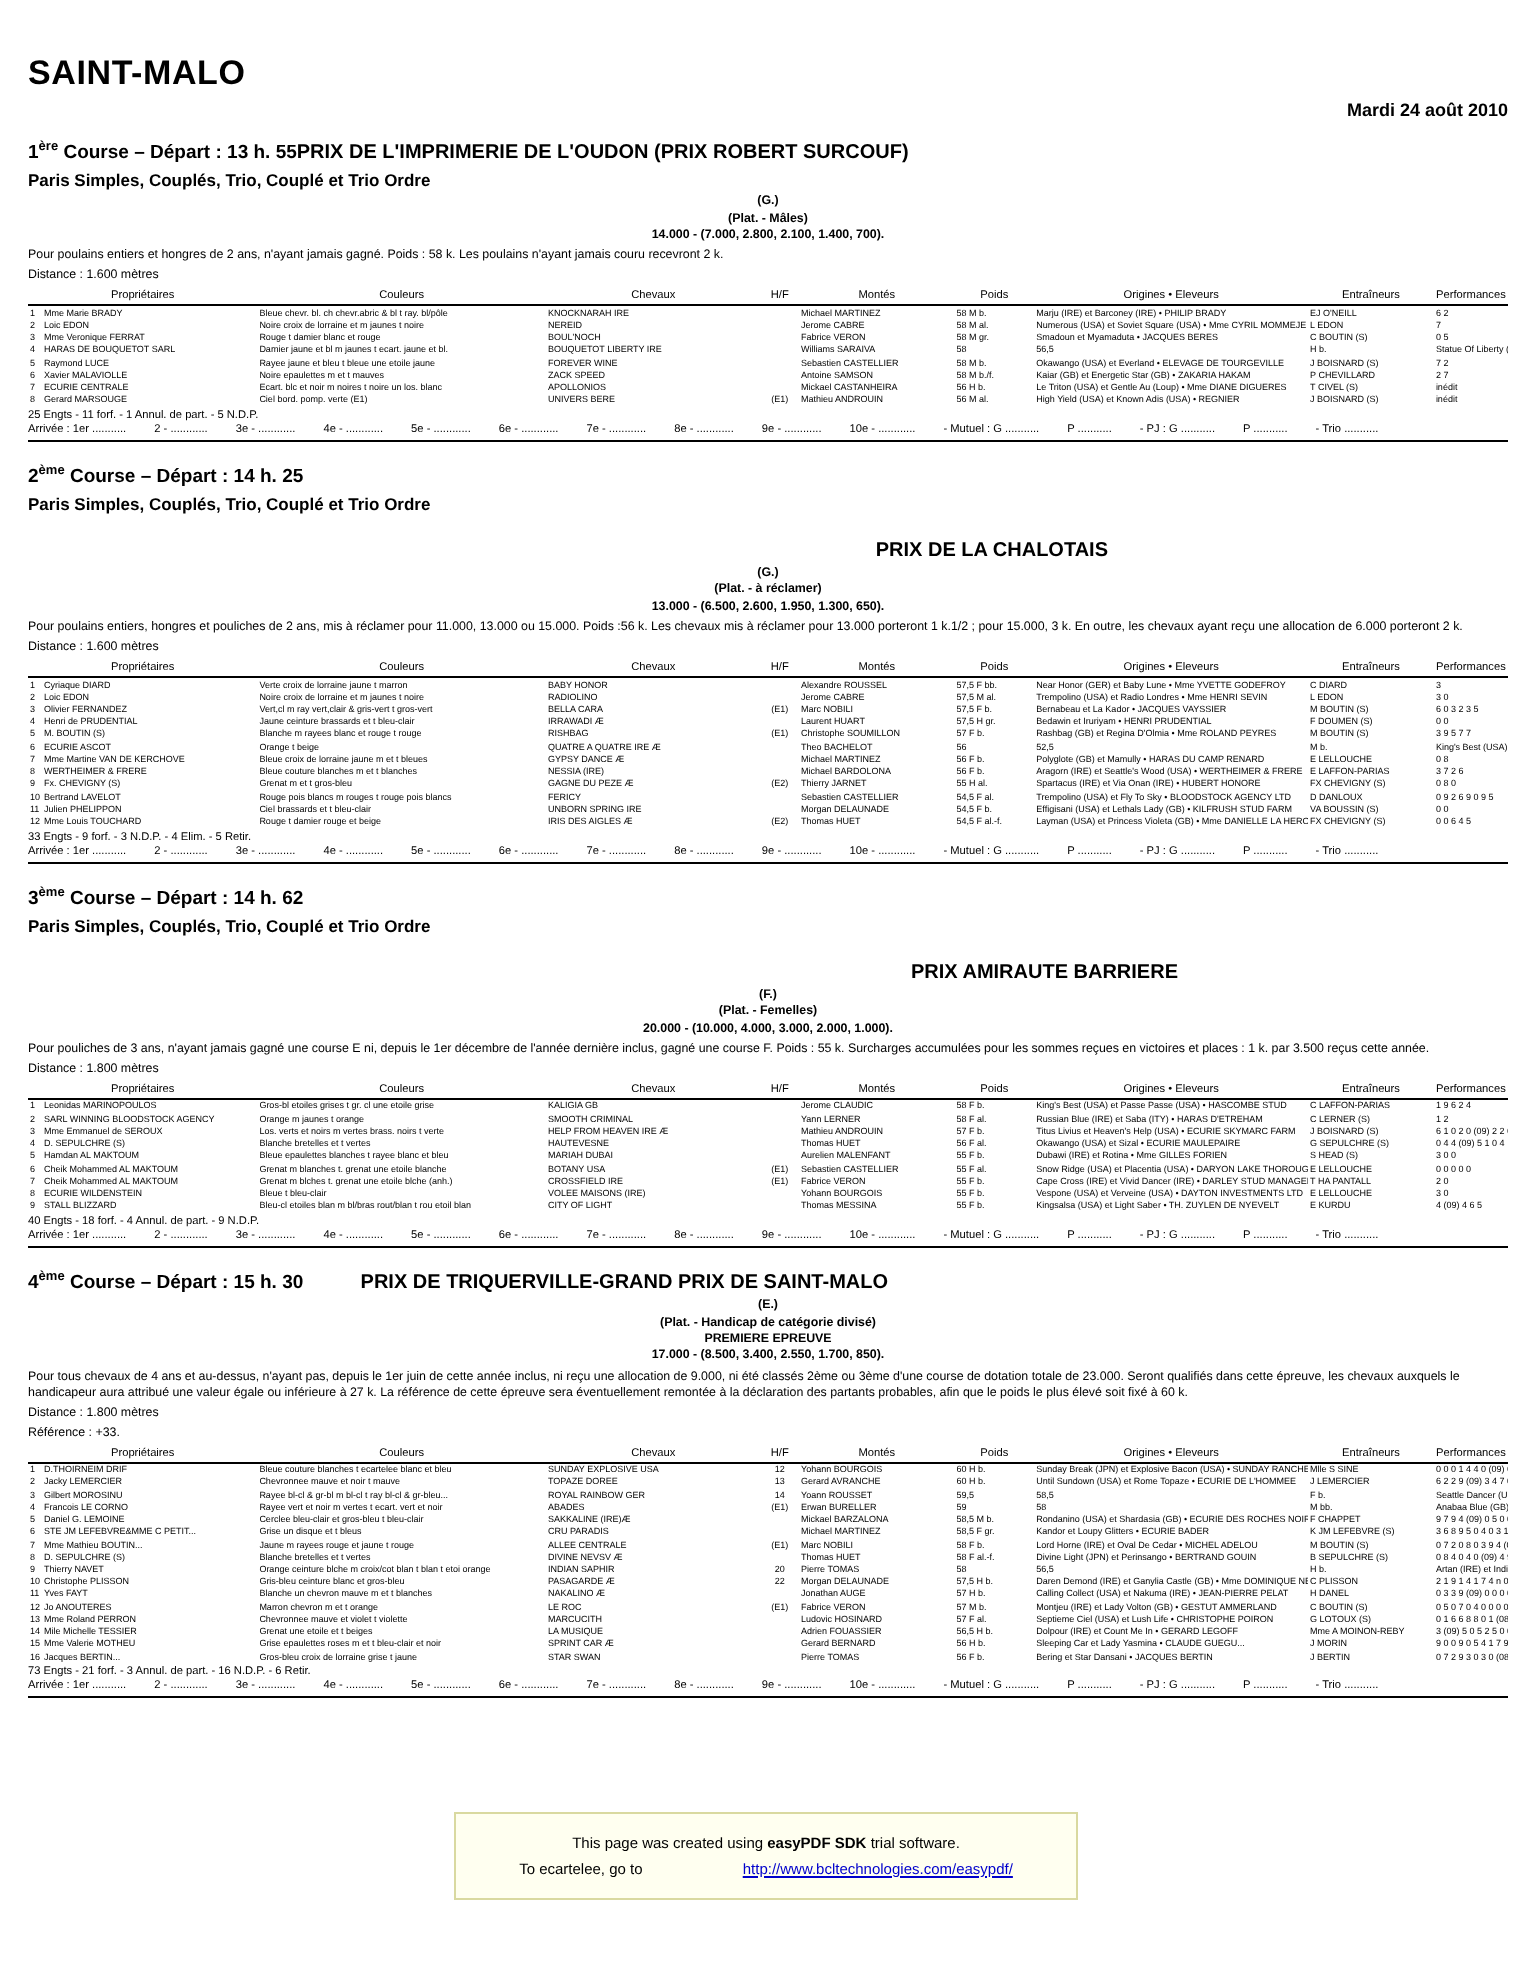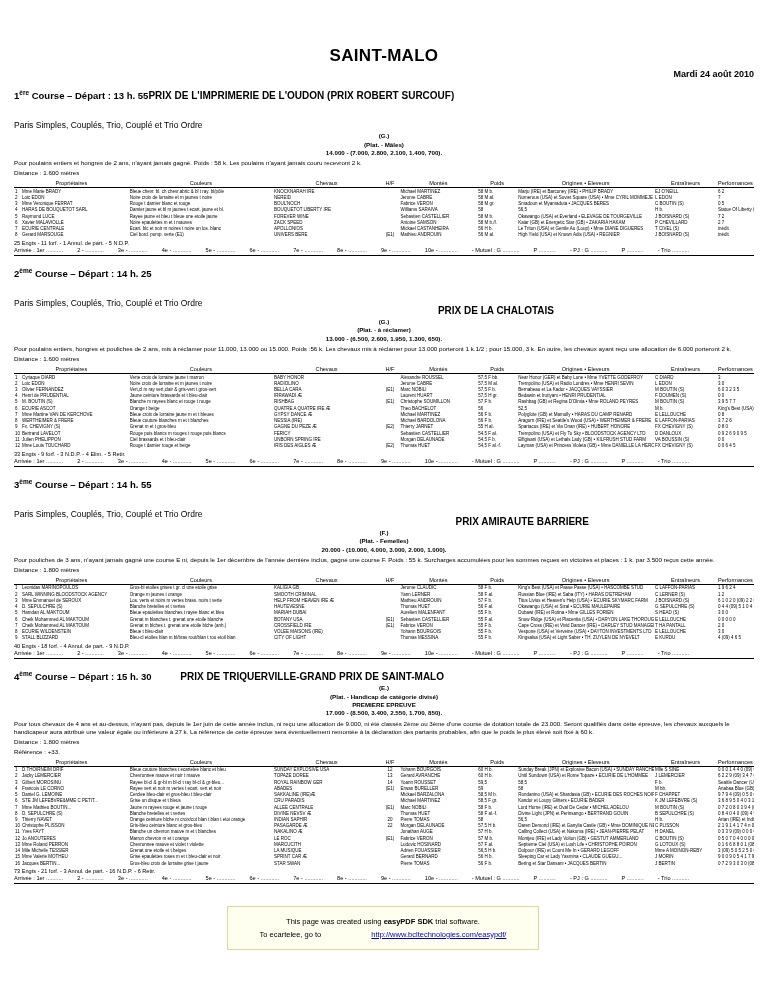--- a/index.html
+++ b/index.html
@@ -8,33 +8,33 @@
     width:768px; height:994px;
     background:#ffffff;
     font-family:"Liberation Sans", sans-serif;
     color:#000;
     font-size:6px;
     position:relative;
   }
   .page { position:relative; width:768px; height:994px; padding:22px 14px 0 14px; }
 
   h1.venue {
-    text-align:center; font-size:17px; font-weight:bold; letter-spacing:.3px;
-    margin:24px 0 3px 0;
+    text-align:left; font-size:17px; font-weight:bold; letter-spacing:.3px;
+    margin:5px 0 3px 0;
   }
   .venue-date { text-align:right; font-size:9px; font-weight:bold; margin-bottom:10px; }
 
   .race { margin-bottom:11px; }
   .race-head { position:relative; }
   .race-title-line { font-size:9.5px; font-weight:bold; }
   .race-title-line .sup { font-size:6.5px; vertical-align:super; }
   .race-name {
     font-size:10px; font-weight:bold;margin-top:38px;
   }
-  .bets { font-size:8.5px; font-weight:normal; margin-top:19px; }
+  .bets { font-size:8.5px; font-weight:bold; margin-top:3px; }
   .bets-row { display:flex; justify-content:space-between; align-items:flex-start; }
   .center-block { text-align:center; font-size:6.2px; line-height:1.35; margin-top:2px; }
   .center-block .b { font-weight:bold; }
   .cond { font-size:6.2px; line-height:1.3; margin-top:2px; }
 
   table.runners { width:100%; border-collapse:collapse; margin-top:3px; table-layout:fixed; }
   table.runners th {
     font-size:5.6px; font-weight:normal; text-align:center; padding:0 0 1px 0;
     border-bottom:.5px solid #000;
   }
@@ -406,21 +406,21 @@
       </div>
   </div>
 
   <div class="race">
     <div class="race-head">
       <div class="bets-row">
         <div>
           <div class="race-title-line">
             <span>3</span><span class="sup">ème</span>
             <span>Course</span>
-            <span>– Départ : 14 h. 55</span>
+            <span>– Départ : 14 h. 62</span>
           </div>
           <div class="bets">Paris Simples, Couplés, Trio, Couplé et Trio Ordre</div>
         </div>
         <div class="race-name" style="margin-right:165px;">PRIX AMIRAUTE BARRIERE</div>
       </div>
       <div class="center-block">
         <div class="b">(F.)</div>
         <div class="b">(Plat. - Femelles)</div>
         <div class="b">20.000 - (10.000, 4.000, 3.000, 2.000, 1.000).</div>
       </div>

